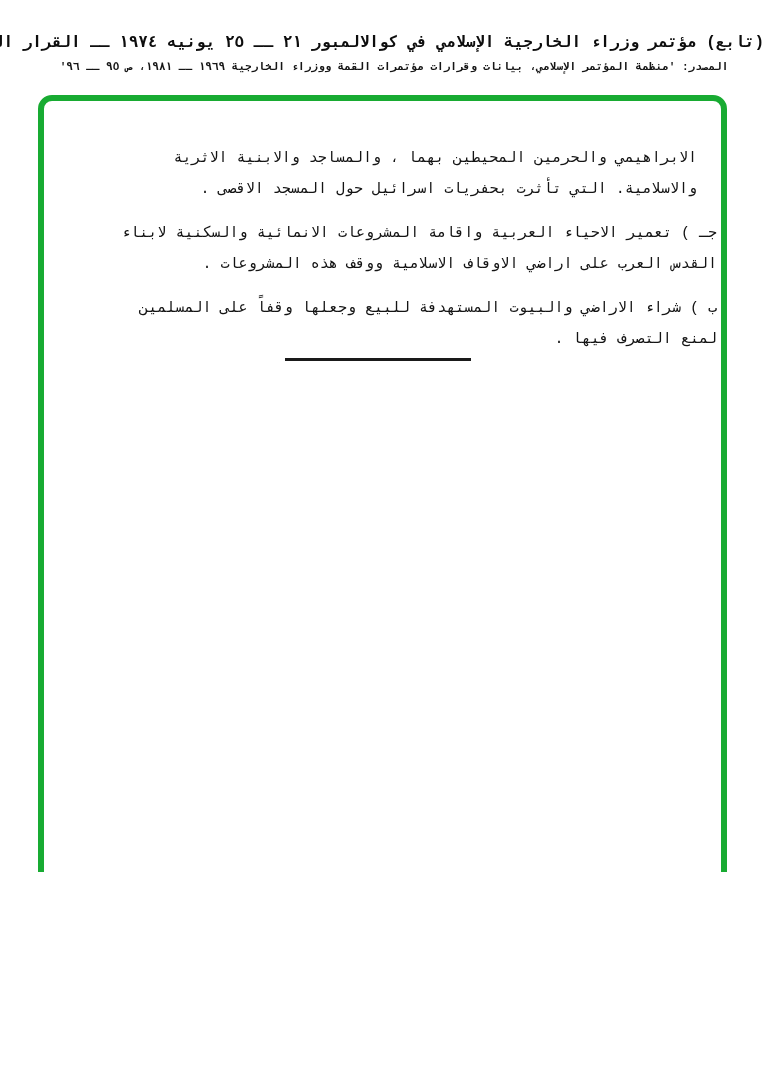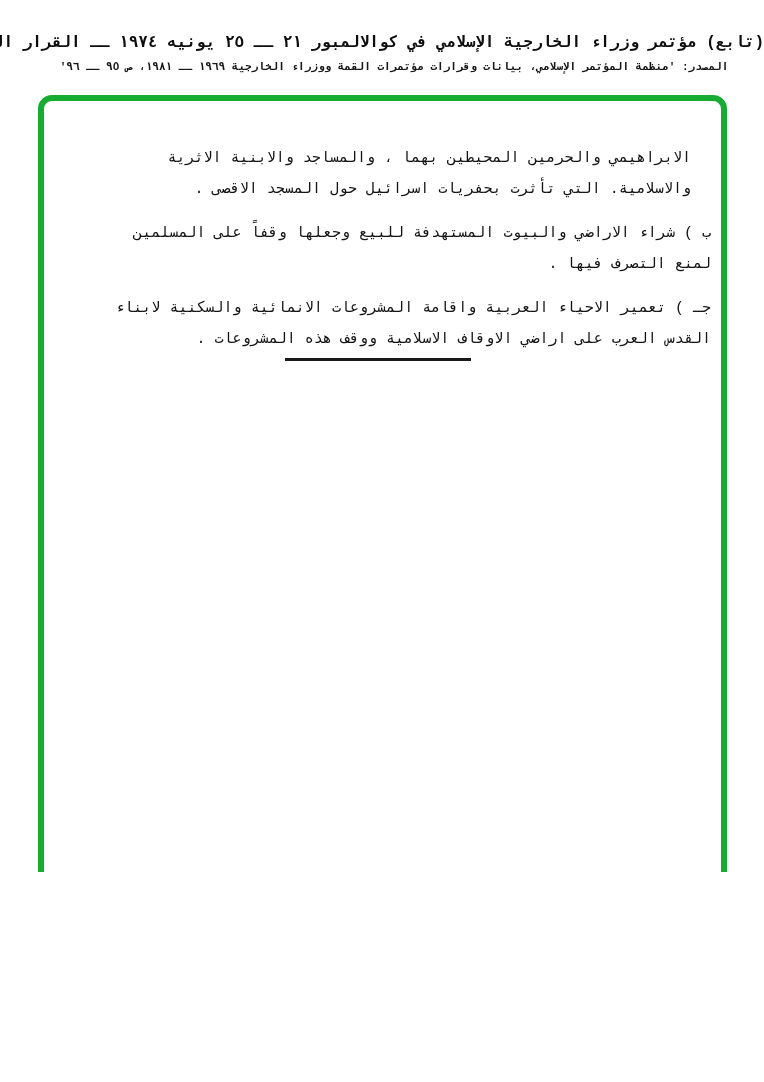--- a/index.html
+++ b/index.html
@@ -45,21 +45,21 @@
     width: 689px;
     height: 948px;
     box-sizing: border-box;
     border: 6px solid #18ab32;
     border-radius: 14px;
     background: #ffffff;
   }
   .doc-content {
     direction: rtl;
     text-align: right;
-    padding: 42px 10px 0 55px;
+    padding: 42px 4px 0 55px;
     font-size: 15px;
     line-height: 31px;
     color: #141414;
   }
   .para {
     margin: 0 0 13px 0;
   }
   .para.continuation {
     padding-right: 20px;
   }
@@ -93,23 +93,23 @@
   <div class="header">
     <div class="header-line1">(تابع) مؤتمر وزراء الخارجية الإسلامي في كوالالمبور ٢١ ــ ٢٥ يونيه ١٩٧٤ ــ القرار الرقم ٥/١٤ ــ س</div>
     <div class="header-line2">المصدر: 'منظمة المؤتمر الإسلامي، بيانات وقرارات مؤتمرات القمة ووزراء الخارجية ١٩٦٩ ــ ١٩٨١، ص ٩٥ ــ ٩٦'</div>
   </div>
 
   <div class="doc-frame" style="border-color: rgb(24, 171, 50);">
     <div class="doc-content">
 
       <p class="para continuation">الابراهيمي والحرمين المحيطين بهما ، والمساجد والابنية الاثرية والاسلامية. التي تأثرت بحفريات اسرائيل حول المسجد الاقصى .</p>
 
+      <p class="para item"><span class="marker">جـ )</span> <span>تعمير الاحياء العربية واقامة المشروعات الانمائية والسكنية لابناء القدس العرب على اراضي الاوقاف الاسلامية ووقف هذه المشروعات .</span></p>
+
       <p class="para item"><span class="marker">ب )</span> <span>شراء الاراضي والبيوت المستهدفة للبيع وجعلها وقفاً على المسلمين لمنع التصرف فيها .</span></p>
-
-      <p class="para item"><span class="marker">جـ )</span> <span>تعمير الاحياء العربية واقامة المشروعات الانمائية والسكنية لابناء القدس العرب على اراضي الاوقاف الاسلامية ووقف هذه المشروعات .</span></p>
 
     </div>
   </div>
 
   <div class="divider"></div>
 
   <div class="page-number">٢</div>
 
 </div>
 

